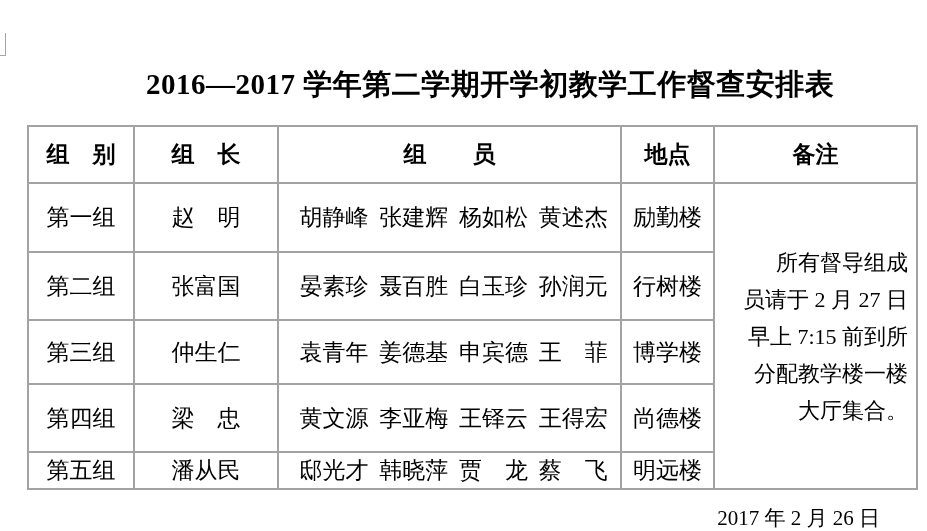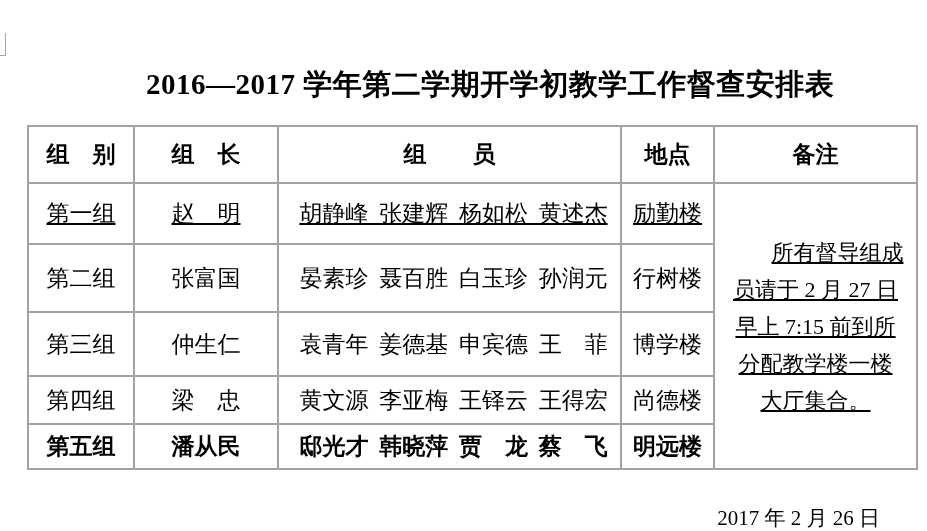--- a/index.html
+++ b/index.html
@@ -55,36 +55,36 @@
     text-align: center;
     vertical-align: middle;
     white-space: nowrap;
     overflow: hidden;
   }
   .schedule th {
     font-weight: bold;
     font-size: 23px;
   }
   .schedule thead tr { height: 57px; }
-  .schedule tbody tr:nth-child(1) { height: 61px; text-decoration: underline; }
+  .schedule tbody tr:nth-child(1) { height: 69px; }
   .schedule tbody tr:nth-child(2) { height: 68px; }
   .schedule tbody tr:nth-child(3) { height: 64px; }
-  .schedule tbody tr:nth-child(4) { height: 48px; }
-  .schedule tbody tr:nth-child(5) { height: 45px; font-weight: bold; }
+  .schedule tbody tr:nth-child(4) { height: 68px; }
+  .schedule tbody tr:nth-child(5) { height: 37px; }
   .c-members {
     text-align: left;
     padding-left: 8px !important;
     word-spacing: 5px;
   }
   .c-remark {
     white-space: normal !important;
   }
   .remark {
-    text-align: center;
-    padding: 0 0;
+    text-align: right;
+    padding: 0 8px;
     font-size: 22px;
     line-height: 37px;
   }
   .remark-line { white-space: nowrap; }
   .remark-line.indent { text-indent: 2em; }
   .doc-date {
     position: absolute;
     top: 488px;
     right: 47px;
     font-size: 21px;

